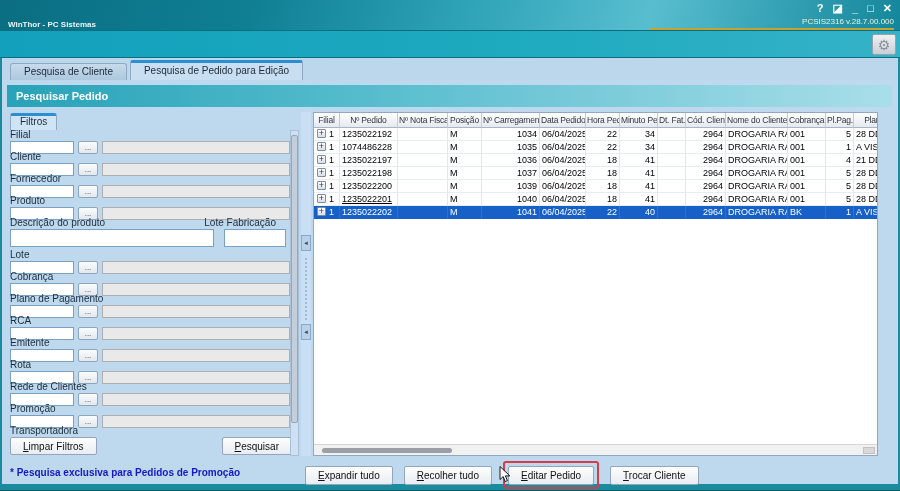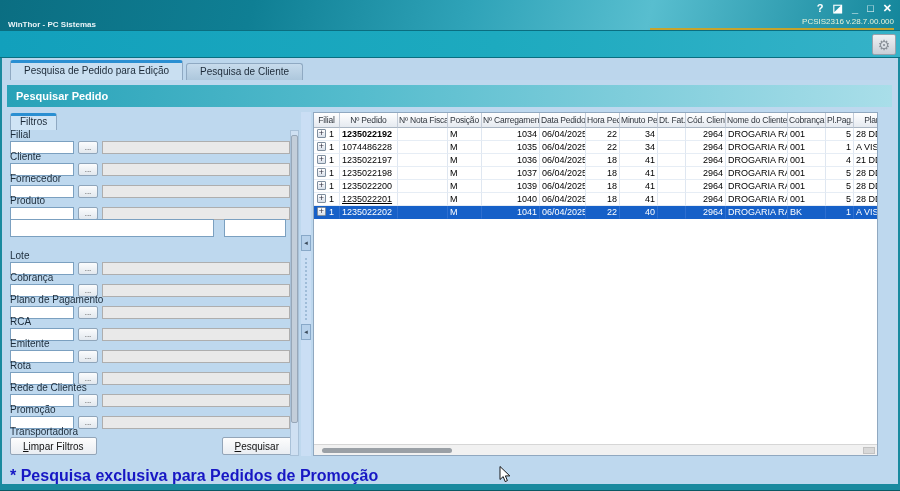--- a/index.html
+++ b/index.html
@@ -60,21 +60,21 @@
   .in-ro { flex:1; height:13px; border:1px solid #aeaeae; background:#e9e9e9; font-size:9px; padding:0 2px; }
   .pairlabels { display:flex; }
   .pairlabels .flabel:last-child { margin-left:auto; margin-right:14px; }
   .in-wide { width:204px; height:18px; border:1px solid #7ba0c0; background:#fff; font-size:9px; padding:0 2px; }
   .in-lote { width:62px; height:18px; border:1px solid #7ba0c0; background:#fff; font-size:9px; padding:0 2px; margin-left:6px; }
 
   .fp-buttons { position:absolute; left:8px; top:357px; width:282px; display:flex; justify-content:space-between; }
   .btn { background:linear-gradient(#fdfdfd,#e9edf2); border:1px solid #93a5b8; border-radius:2px;
     font-size:10px; color:#111; height:18px; padding:0 12px; display:inline-block; font-family:"Liberation Sans",sans-serif; }
   .accel::first-letter { text-decoration:underline; }
-  .fp-note { position:absolute; left:8px; top:387px; font-size:16px; font-weight:bold; color:#1717c4; }
+  .fp-note { position:absolute; left:8px; top:387px; font-size:10px; font-weight:bold; color:#1717c4; }
 
   .vscroll { position:absolute; left:288px; top:50px; width:9px; height:326px; background:#cfe0f2; border:1px solid #a9c1d8; }
   .vthumb { position:absolute; left:0; top:4px; width:7px; height:288px; background:#c3ceda; border:1px solid #97a7b8; border-radius:2px; }
 
   
   .splitter { position:absolute; left:299px; top:32px; width:10px; height:344px; background:#cade f4; background:#cadef4; }
   .sp-arrow { position:absolute; left:0; width:10px; height:16px; background:#b7d1eb; border:1px solid #88a8c8;
     font-size:6px; line-height:14px; text-align:center; color:#3a4a5a; padding:0; }
   .sp-dots { position:absolute; left:4px; top:146px; width:2px; height:62px;
     background:repeating-linear-gradient(180deg,#9fbcd8 0 2px,transparent 2px 4px); }
@@ -121,22 +121,22 @@
     <div class="gold-line"></div>
   </div>
 
   <div class="banner">
     <button class="gear-btn">
       <span>⚙</span>
     </button>
   </div>
 
   <div class="tabbar" id="main-tabs">
+      <div class="tab">Pesquisa de Cliente</div>
       <div class="tab active">Pesquisa de Pedido para Edição</div>
-      <div class="tab">Pesquisa de Cliente</div>
     </div>
 
   <div class="content">
     <div class="section-bar">Pesquisar Pedido</div>
 
     <div class="subtabbar" id="sub-tabs">
         <div class="subtab active">Filtros</div>
       </div>
     <div class="fields" id="filter-fields">
         <div class="fblock">
@@ -165,20 +165,24 @@
         </div>
         <div class="fblock">
           <div class="flabel">Produto</div>
           <div class="frow">
             <input class="in-code" type="text" style="">
             <button class="btn-dots">...</button>
             <input class="in-ro" type="text" readonly="" style="">
           </div>
         </div>
         <div class="fblock wide">
+          <div class="pairlabels">
+            <span class="flabel">Descrição do produto</span>
+            <span class="flabel">Lote Fabricação</span>
+          </div>
           <div class="frow">
             <input class="in-wide" type="text" style="">
             <input class="in-lote" type="text" style="">
           </div>
         </div>
         <div class="fblock">
           <div class="flabel">Lote</div>
           <div class="frow">
             <input class="in-code" type="text" style="">
             <button class="btn-dots">...</button>
@@ -275,21 +279,21 @@
           <div class="hcell" style="width: 28px;">Dt. Fat.</div>
           <div class="hcell" style="width: 40px;">Cód. Cliente</div>
           <div class="hcell" style="width: 62px;">Nome do Cliente</div>
           <div class="hcell" style="width: 38px;">Cobrança</div>
           <div class="hcell" style="width: 28px;">Pl.Pag.</div>
           <div class="hcell" style="width: 42px;">Plano</div>
         </div>
       <div id="grid-body">
           <div class="grow">
             <div class="gcell" style="width: 26px;"><span class="expand">+</span><span>1</span></div>
-            <div class="gcell" style="width: 58px; font-weight: bold;">1235022192</div>
+            <div class="gcell" style="width: 58px;">1235022192</div>
             <div class="gcell" style="width: 50px;"></div>
             <div class="gcell" style="width: 34px;">M</div>
             <div class="gcell right" style="width: 58px;">1034</div>
             <div class="gcell" style="width: 46px;">06/04/2025</div>
             <div class="gcell right" style="width: 34px;">22</div>
             <div class="gcell right" style="width: 38px;">34</div>
             <div class="gcell" style="width: 28px;"></div>
             <div class="gcell right" style="width: 40px;">2964</div>
             <div class="gcell" style="width: 62px;">DROGARIA RAIA</div>
             <div class="gcell" style="width: 38px;">001</div>
@@ -392,18 +396,24 @@
             <div class="gcell right" style="width: 28px;">1</div>
             <div class="gcell" style="width: 42px;">A VISTA</div>
           </div>
         </div>
       <div class="hscroll">
         <div class="hthumb"></div>
         <div class="hcorner"></div>
       </div>
     </div>
 
+    <div class="footer" id="footer-buttons">
+        <button class="btn fbtn accel">Expandir tudo</button>
+        <button class="btn fbtn accel">Recolher tudo</button>
+        <span class="annotation"><button class="btn fbtn accel">Editar Pedido</button></span>
+        <button class="btn fbtn accel">Trocar Cliente</button>
+      </div>
 
     <svg class="cursor-icon" viewBox="0 0 12 17">
       <path d="M1,0.5 L1,13.5 L4.2,10.6 L6.2,15.6 L8.4,14.6 L6.4,9.9 L10.8,9.9 Z" fill="#ffffff" stroke="#000000" stroke-width="0.9"></path>
     </svg>
   </div>
 </div>
 
 </body></html>

